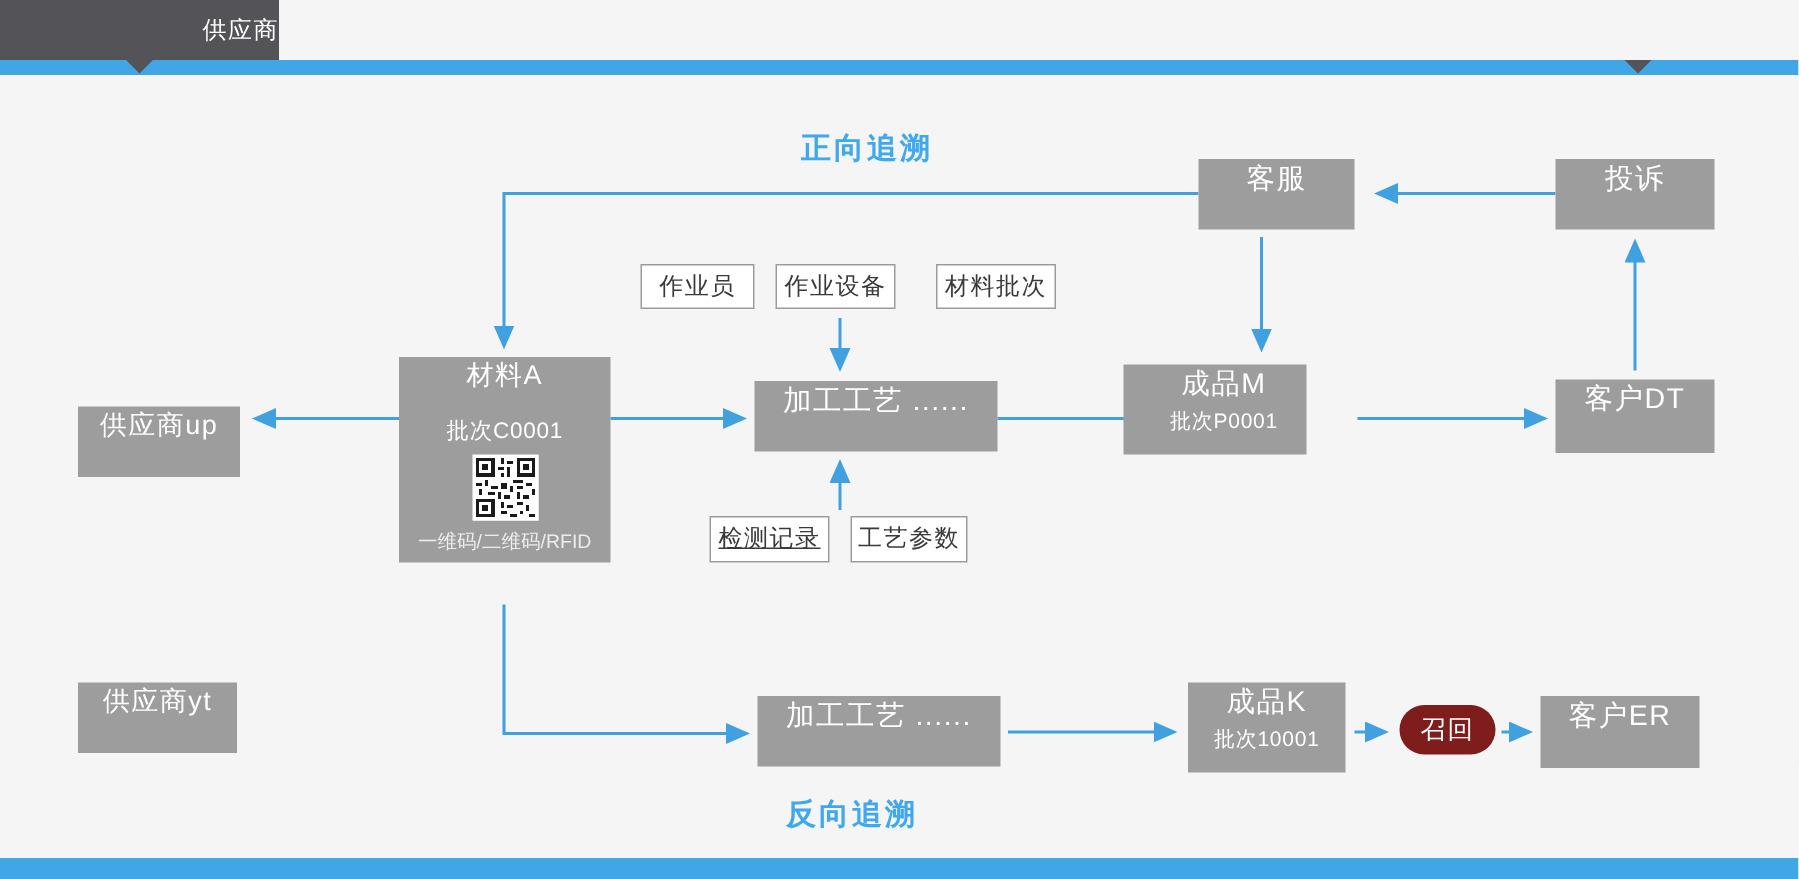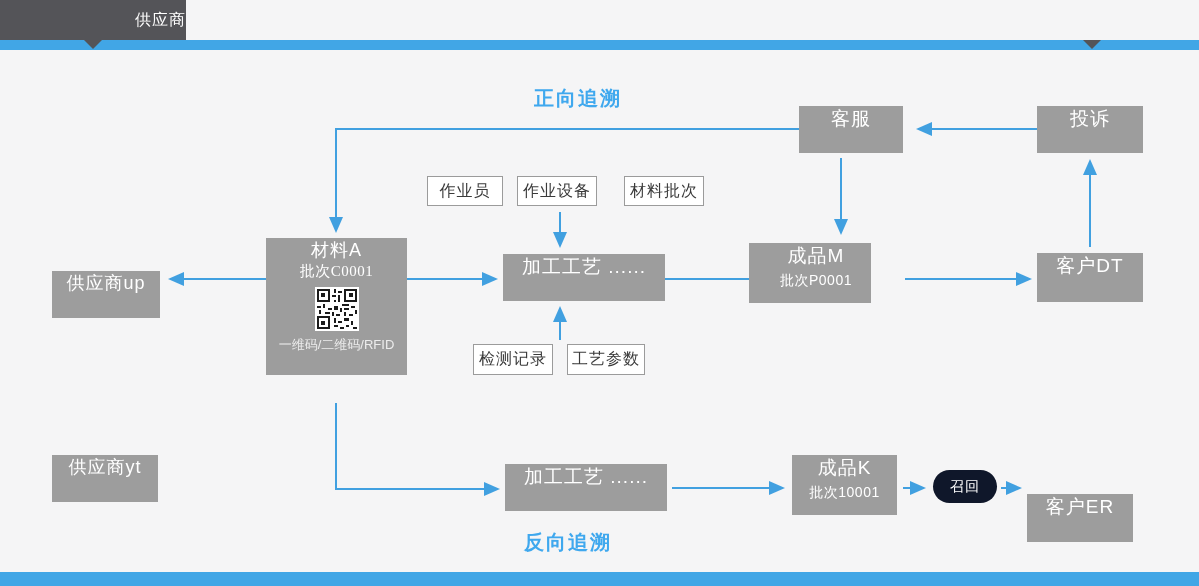--- a/index.html
+++ b/index.html
@@ -38,46 +38,46 @@
     position:absolute; background:#9d9d9d; color:#fff;
     display:flex; flex-direction:column; align-items:center; justify-content:flex-start;
     font-size:19px; letter-spacing:1px; text-align:center;
   }
   .node .sub { font-size:14px; letter-spacing:0.5px; margin-top:3px; }
   .n-kefu { left:799px; top:106px; width:104px; height:47px; }
   .n-tousu { left:1037px; top:106px; width:106px; height:47px; }
   .n-supup { left:52px; top:255px; width:108px; height:47px; font-size:18px;margin-top:16px; }
   .n-supyt { left:52px; top:455px; width:106px; height:47px; font-size:18px; }
   .n-matA { left:266px; top:238px; width:141px; height:137px; font-size:18px; }
-  .n-matA .sub { font-size:15px; margin-top:0;font-family:Liberation Serif, serif; }
+  .n-matA .sub { font-size:15px; margin-top:16px; }
   .n-matA .caption { font-size:13px; color:#ececec; letter-spacing:0; margin-top:5px; }
   .n-proc1 { left:503px; top:254px; width:162px; height:47px; }
   .n-proc2 { left:505px; top:464px; width:162px; height:47px; }
   .n-prodM { left:749px; top:243px; width:122px; height:60px;padding-left:12px; }
   .n-prodK { left:792px; top:455px; width:105px; height:60px; }
   .n-custDT { left:1037px; top:253px; width:106px; height:49px; }
-  .n-custER { left:1027px; top:464px; width:106px; height:48px;margin-top:30px; }
+  .n-custER { left:1027px; top:464px; width:106px; height:48px; }
   .qr { margin-top:6px; width:44px; height:44px; background:#fff; display:block; }
   
   .pill {
     position:absolute; left:933px; top:470px; width:64px; height:33px;
-    background:#0f172a; color:#fff; border-radius:17px;
+    background:#7f1d1d; color:#fff; border-radius:17px;
     display:flex; align-items:center; justify-content:center;
-    font-size:14px; letter-spacing:1px;
+    font-size:17px; letter-spacing:1px;
   }
   
   .tag {
     position:absolute; background:#fff; border:1px solid #9b9b9b;
     color:#3a3a3a; font-size:16px; display:flex; align-items:center; justify-content:center;
     letter-spacing:1px;
   }
   .t-op   { left:427px; top:176px; width:76px; height:30px; }
   .t-eq   { left:517px; top:176px; width:80px; height:30px; }
   .t-mb   { left:608px; top:176px; width:80px; height:30px;margin-left:16px; }
-  .t-insp { left:473px; top:344px; width:80px; height:31px; }
+  .t-insp { left:473px; top:344px; width:80px; height:31px;text-decoration:underline; }
   .t-pp   { left:567px; top:344px; width:78px; height:31px; }
   .arrows { position:absolute; left:0; top:0; width:1199px; height:586px; pointer-events:none; }
 </style>
 </head>
 <body>
 
 <div class="canvas">
 
   <div class="hdr-seg seg1">
     <span>供应商</span>

